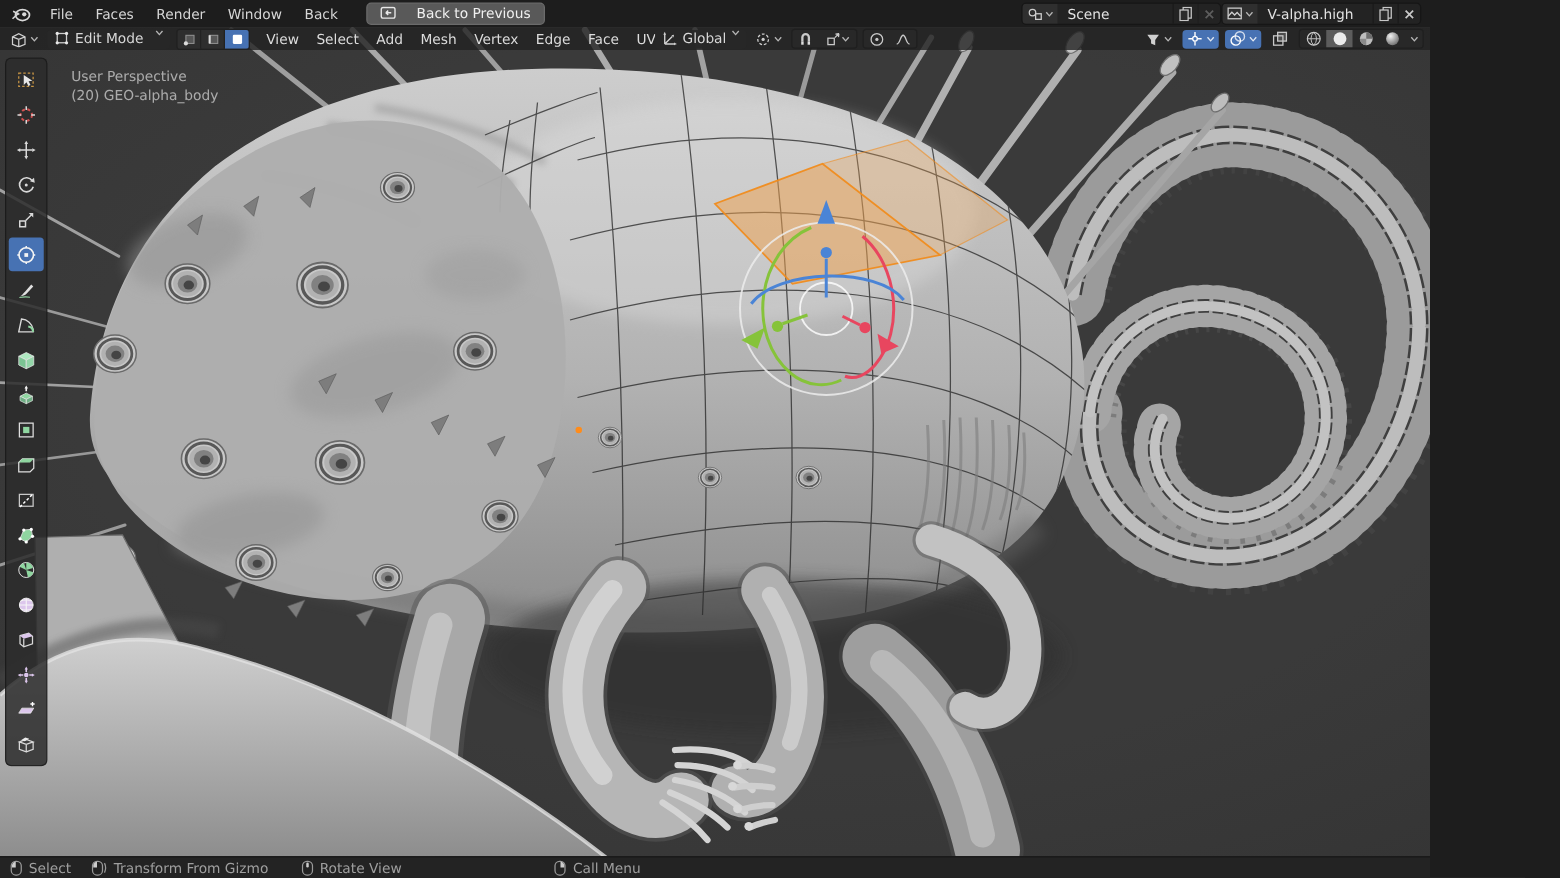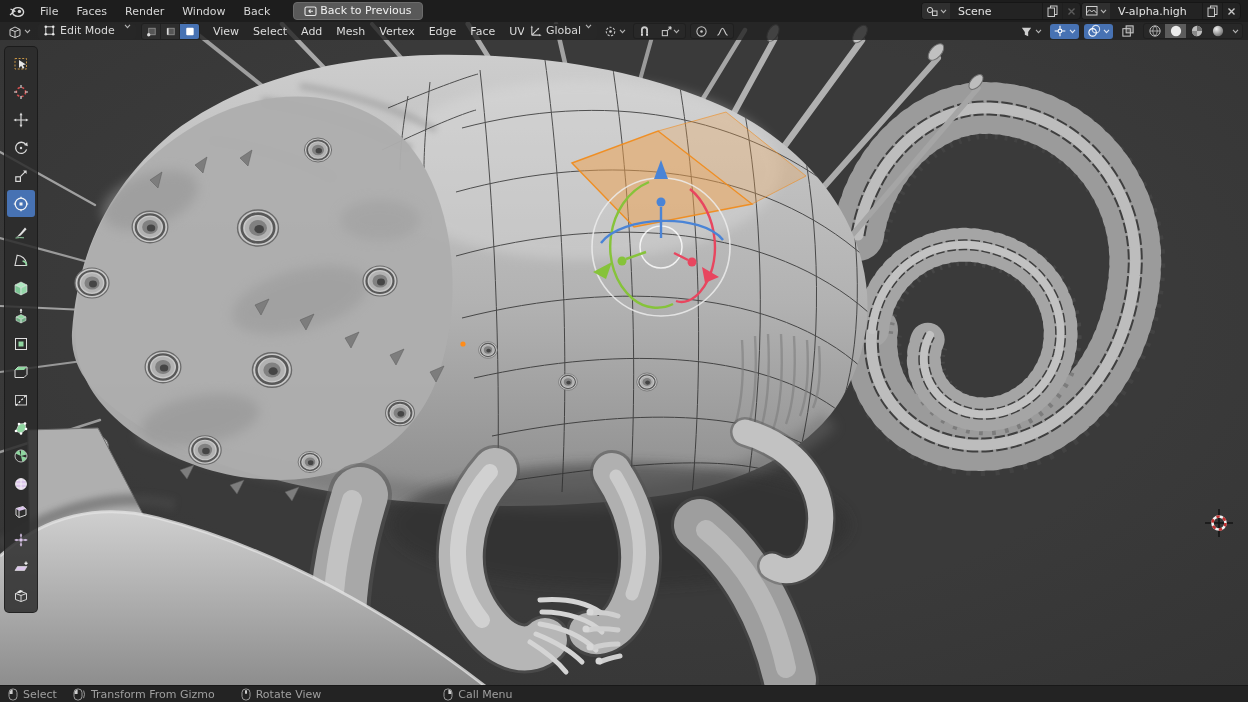--- a/index.html
+++ b/index.html
@@ -1,25 +1,25 @@
 <!DOCTYPE html>
 <html><head>
 <meta charset="utf-8">
 <style>
   * { box-sizing: border-box; margin: 0; padding: 0; }
   html,body { width:1248px; height:702px; background:#1d1d1d; overflow:hidden;
     font-family:"DejaVu Sans","Liberation Sans",sans-serif; -webkit-user-select:none; user-select:none; }
-  .app { position:relative; width:1248px; height:702px; }
+  .app { position:relative; width:1144px; height:702px; }
 
   
   .topbar { position:absolute; top:0; left:0; right:0; height:22px; background:#1d1d1d;
     display:flex; align-items:center; padding:0 7px; }
   .logo { width:20px; height:16px; display:flex; align-items:center; justify-content:center; margin-right:4px; }
   .menu { color:#d6d6d6; font-size:11px; padding:3px 9px; border-radius:3px; cursor:default; }
-  .backbtn { display:flex; align-items:flex-end; gap:3px; background:#595959; border:1px solid #6b6b6b;
+  .backbtn { display:flex; align-items:center; gap:16px; background:#595959; border:1px solid #6b6b6b;
     border-radius:4px; color:#f0f0f0; font-size:11px; padding:1px 10px 2px; margin-left:14px; height:18px; }
   .tb-right { margin-left:auto; display:flex; gap:0; align-items:center; }
   .idwidget { display:flex; align-items:center; background:#232323; border:1px solid #161616;
     border-radius:4px; height:18px; font-size:11px; color:#e2e2e2; overflow:hidden; }
   .idwidget .well { background:#2f2f2f; height:100%; display:flex; align-items:center; padding:0 3px; gap:1px; }
   .idwidget .val { padding:0 8px; min-width:92px; }
   .idwidget .ibtn { height:100%; display:flex; align-items:center; padding:0 4px; border-left:1px solid #1a1a1a; }
   .dim { opacity:.35; }
 
   
@@ -689,20 +689,24 @@
           </svg>
         </div>
       <div class="tool">
           <svg width="16" height="16" viewBox="0 0 16 16">
             <path d="M2.5,5.5 L8,3.5 L13.5,5.5 L8,7.5 Z M2.5,5.5 L2.5,11.5 L8,13.5 L8,7.5 M13.5,5.5 L13.5,11.5 L8,13.5" fill="none" stroke="#d9d9d9" stroke-width="1"></path>
             <path d="M3.8,4.2 L7.2,2 L10.4,3 L6.8,5 Z" fill="#ececec"></path>
           </svg>
         </div>
     </div>
 
+    <div class="vp-text">
+      <div>User Perspective</div>
+      <div>(20) GEO-alpha_body</div>
+    </div>
   </div>
 
   <div class="statusbar">
     <span class="sb-item" style="margin-left:8px">
       <svg width="10" height="13" viewBox="0 0 10 13">
         <rect x="1" y="1" width="8" height="11" rx="3.6" fill="none" stroke="#9a9a9a" stroke-width="1"></rect>
         <path d="M1.6,6 L1.6,4 A3.4,3.4 0 0 1 4.6,1.4 L4.6,6 Z" fill="#cdcdcd"></path>
       </svg>
       <span>Select</span>
     </span>

